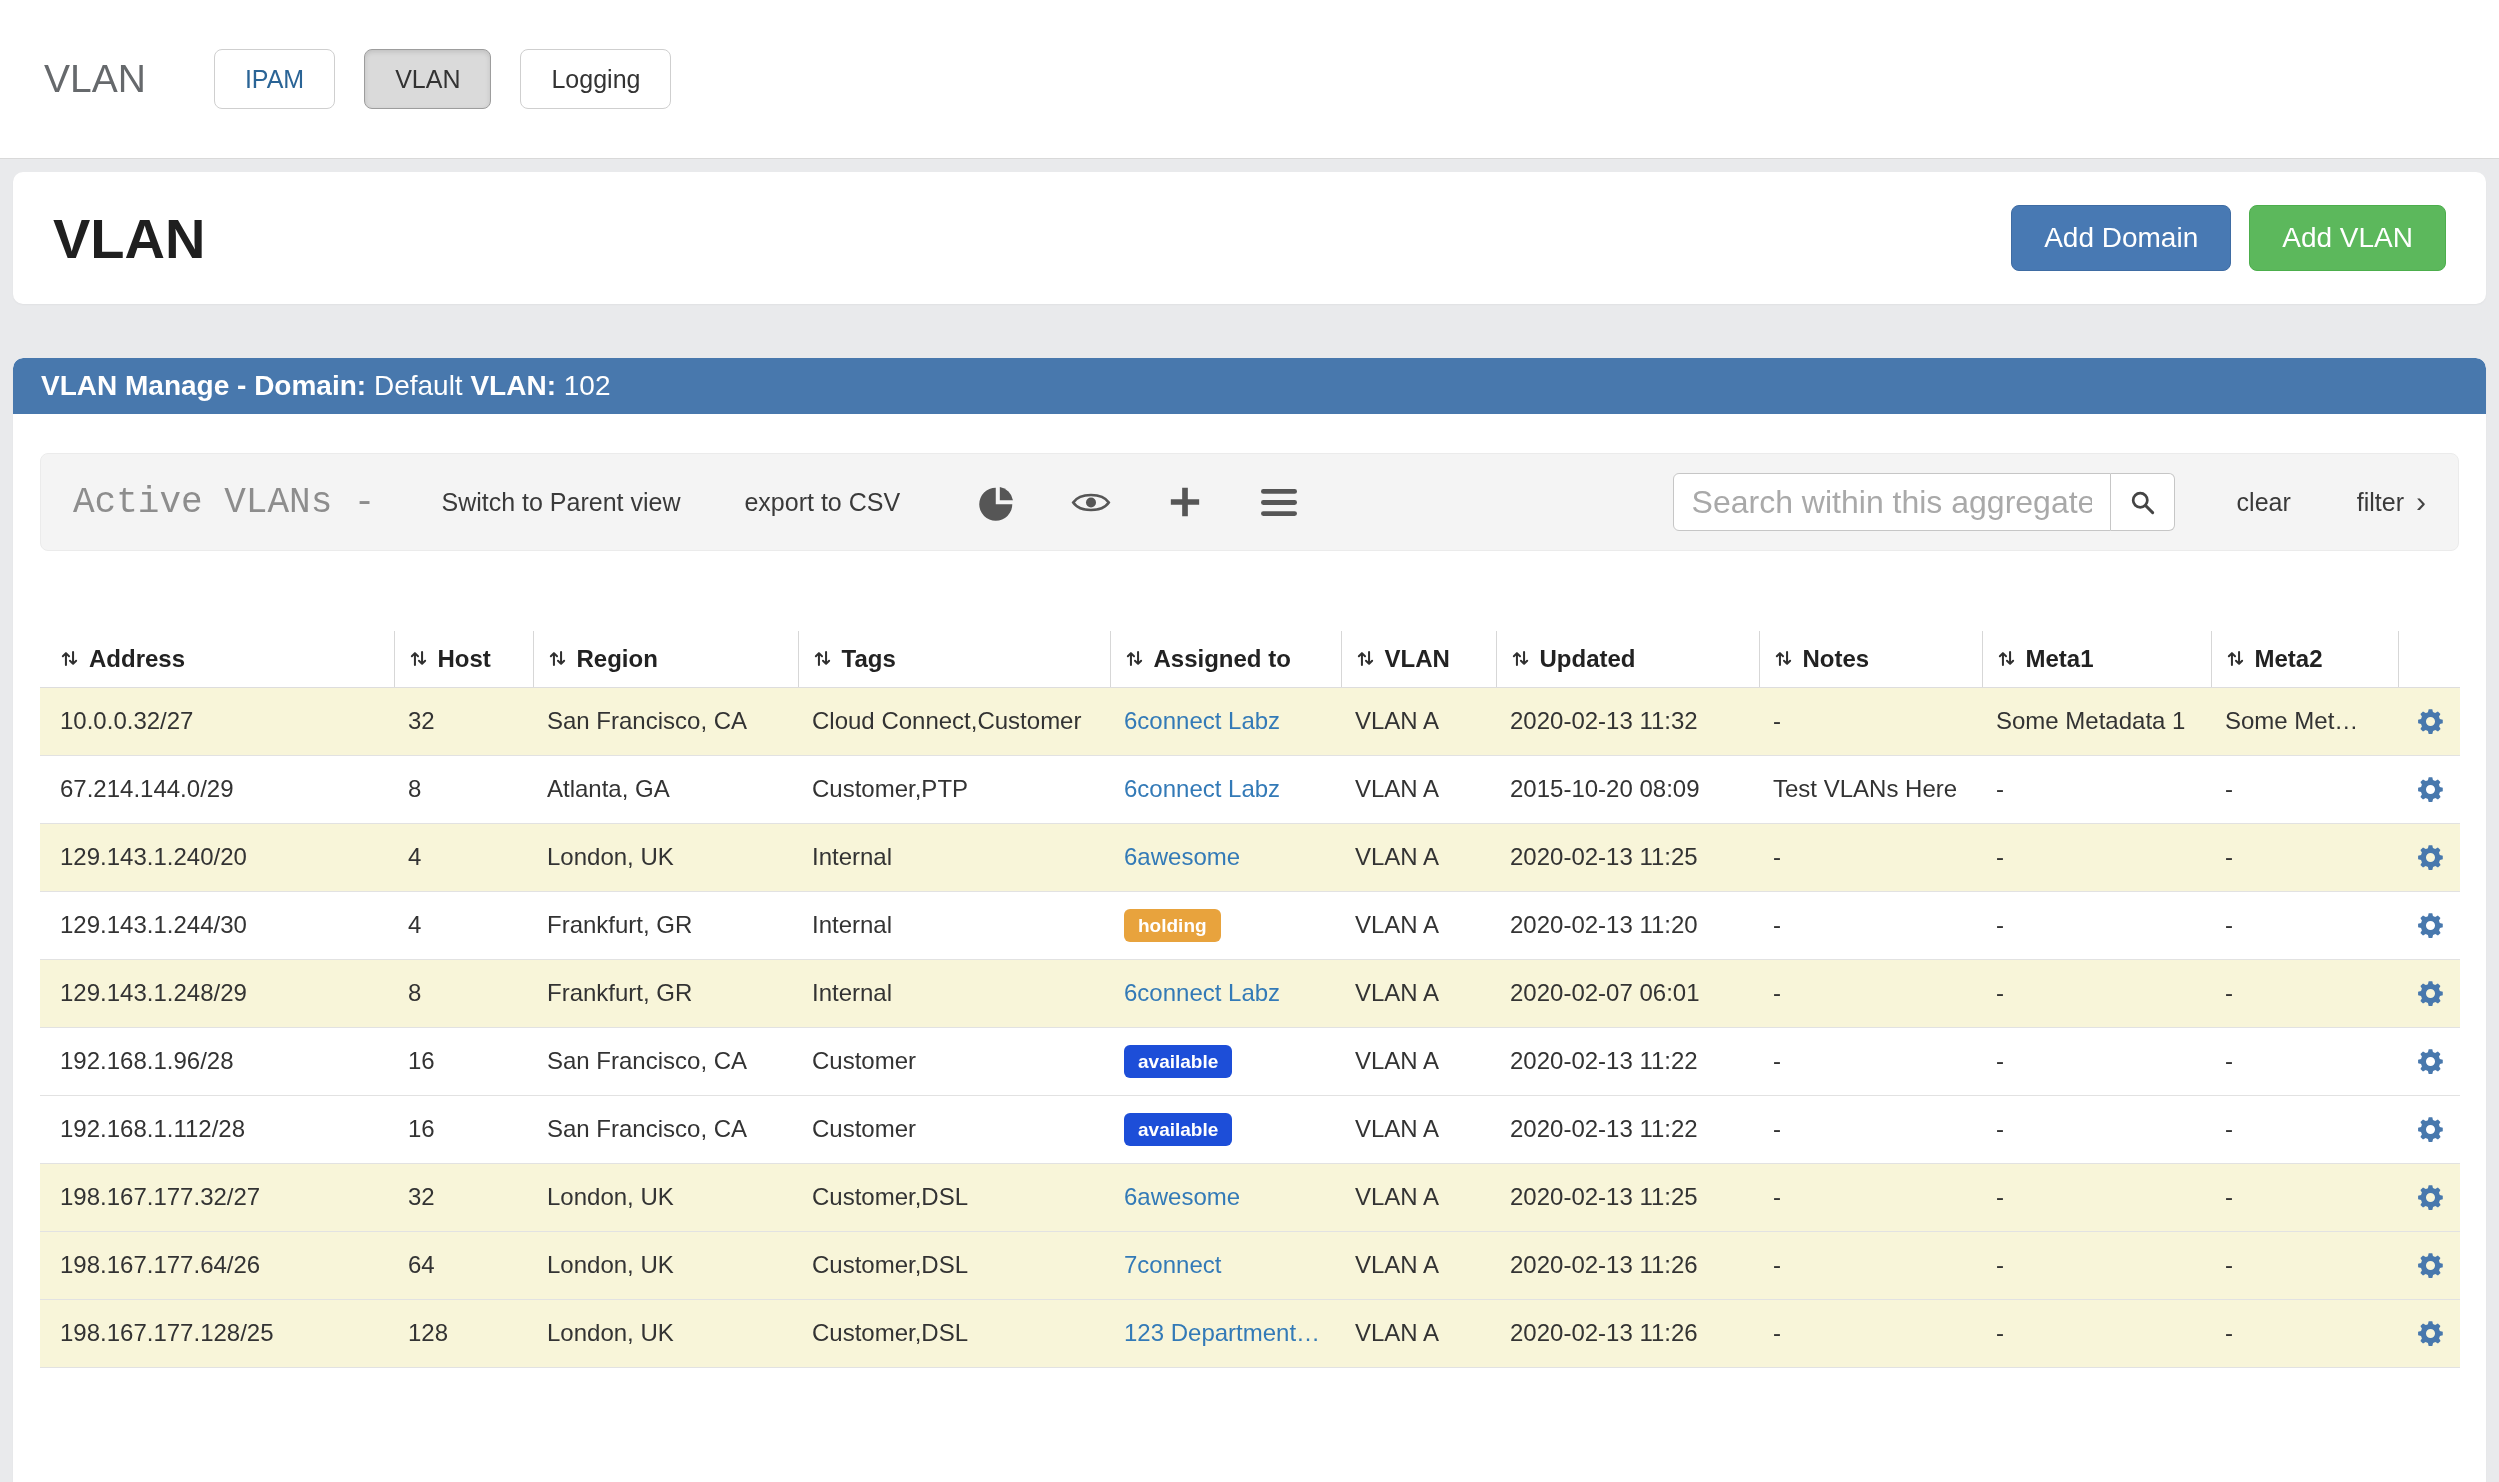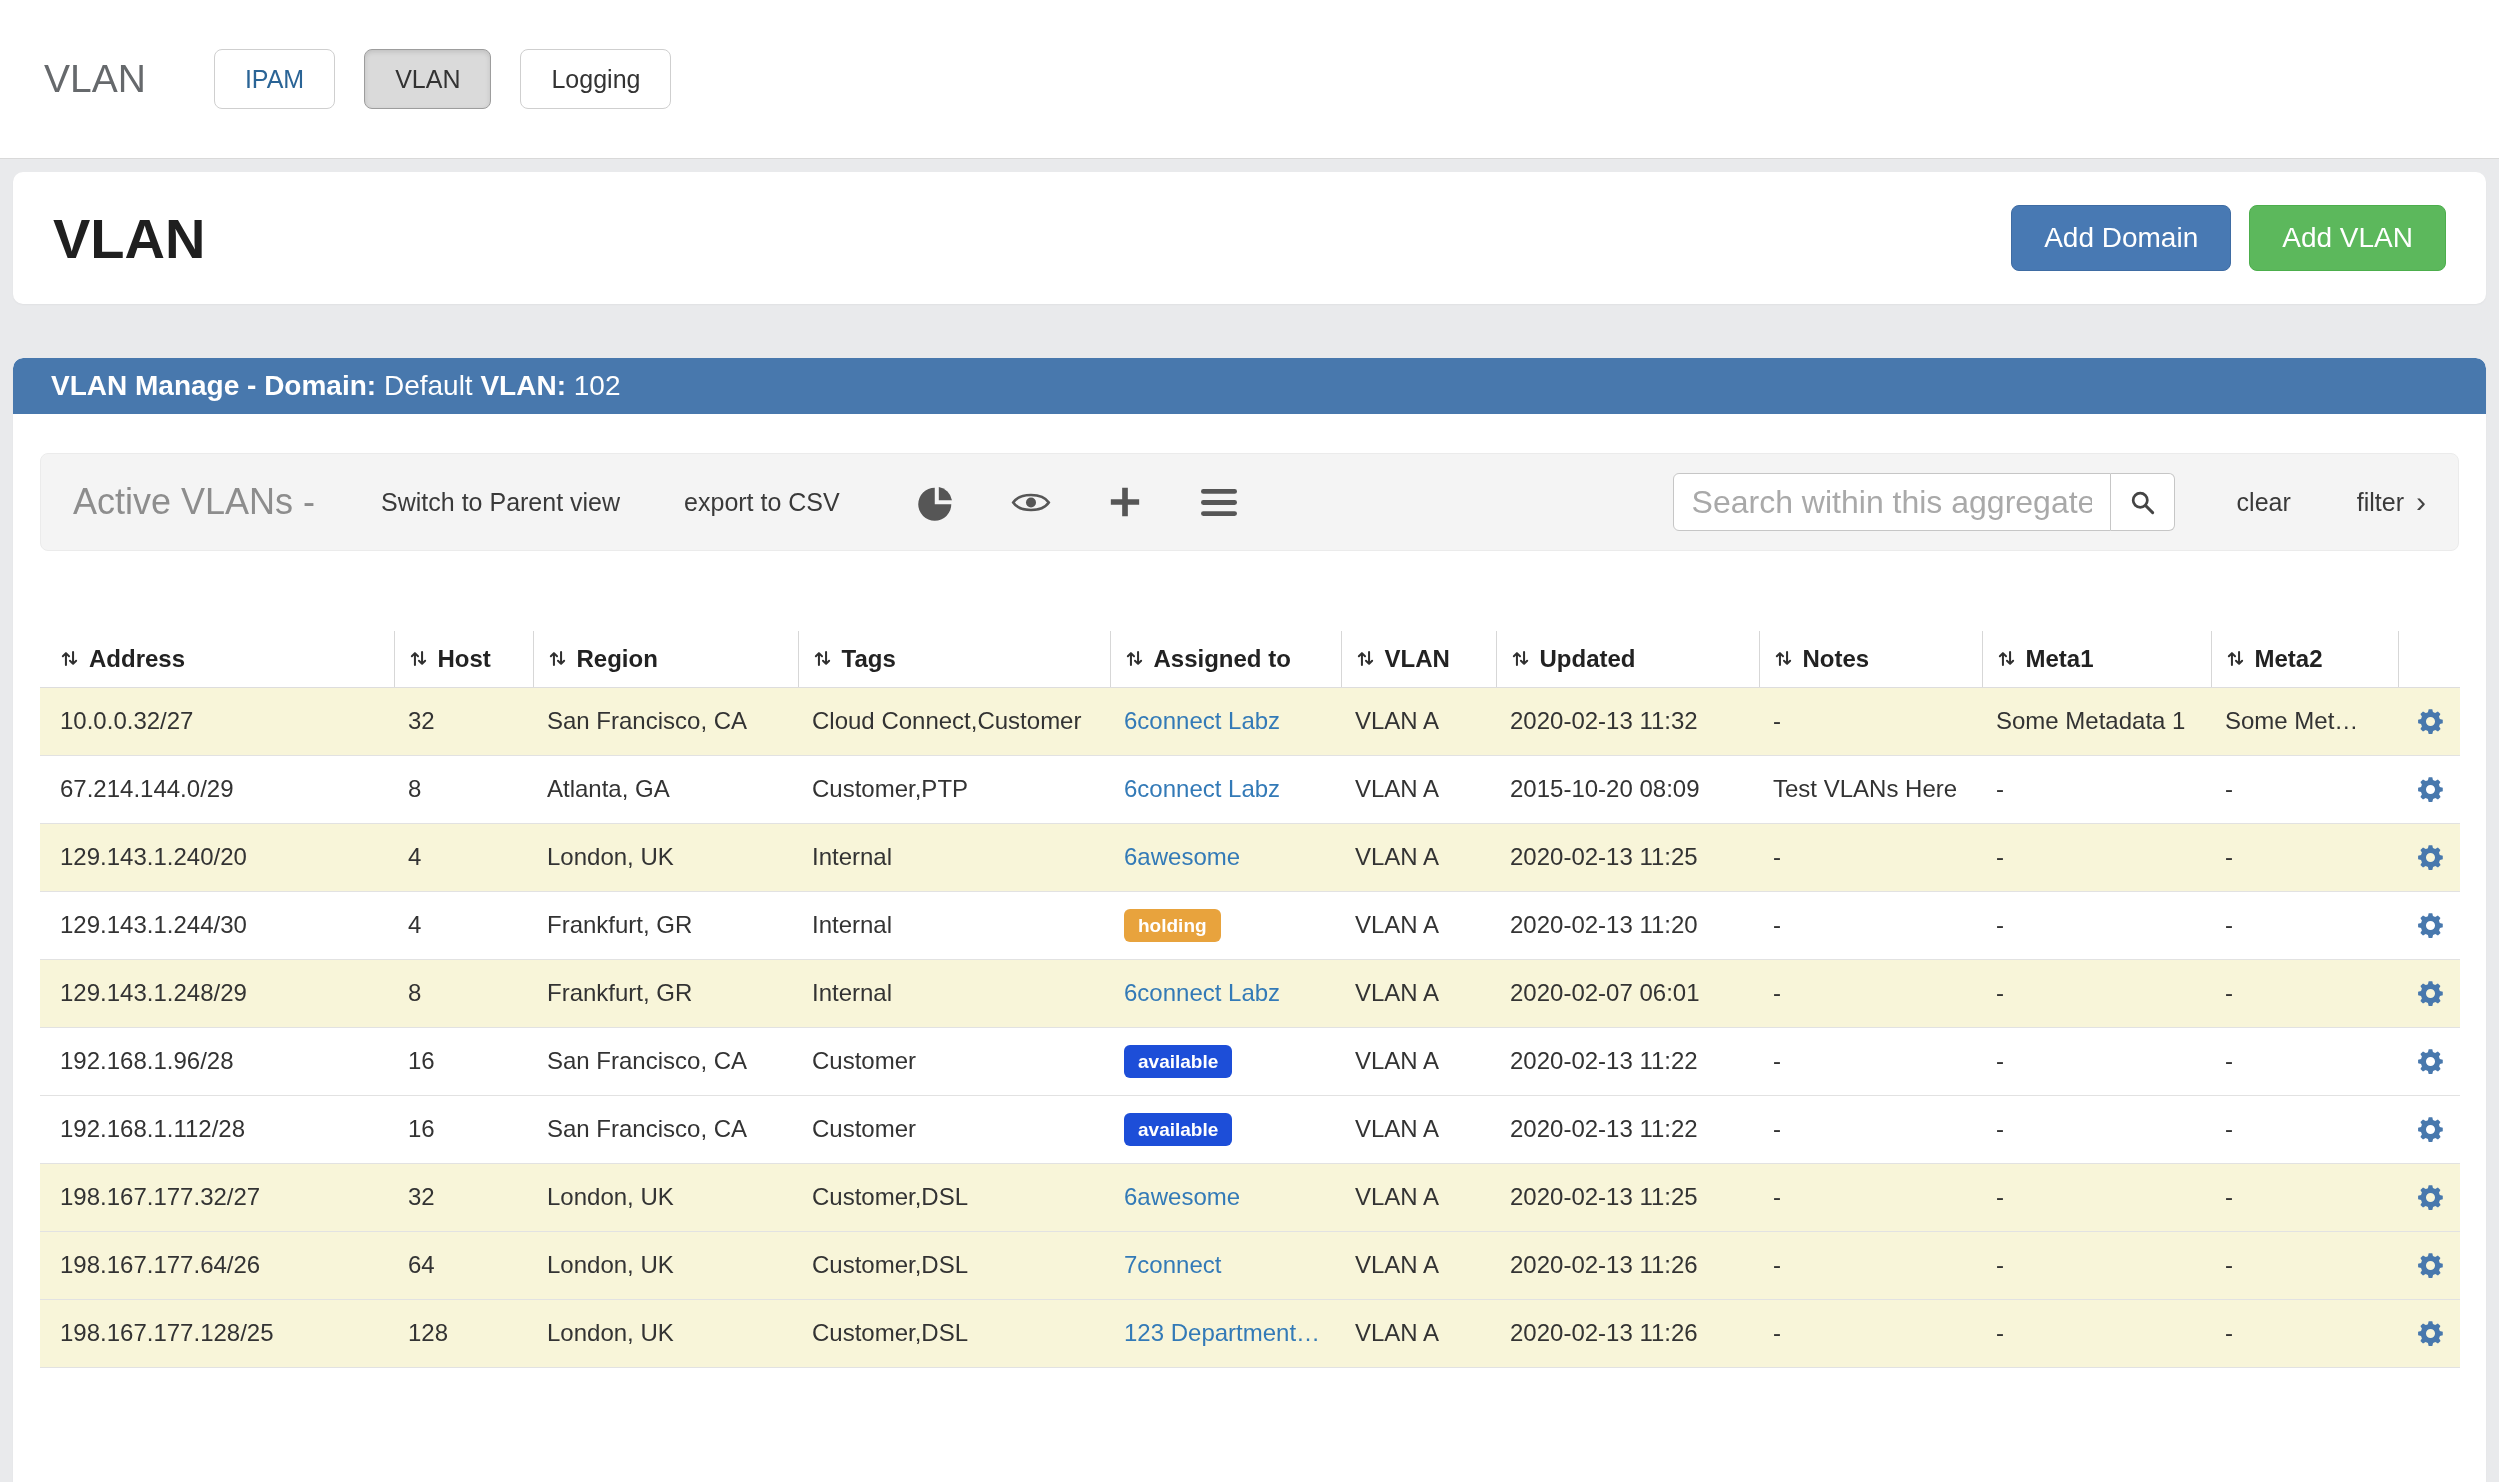--- a/index.html
+++ b/index.html
@@ -48,31 +48,31 @@
   .btn-green { background: #5cb85c; border-color: #4cae4c; }
 
   
   .panel {
     margin: 54px 13px 0; height: 1124px; background: #fff;
     border-radius: 10px 10px 0 0; overflow: hidden;
     box-shadow: 0 1px 2px rgba(0,0,0,0.04);
   }
   .panel-header {
     height: 56px; background: #4878ad; color: #fff;
-    display: flex; align-items: center; padding: 0 38px;
+    display: flex; align-items: center; padding: 0 28px;
     font-size: 28px; white-space: pre; border-radius: 10px 10px 0 0;
   }
   .panel-body { padding: 39px 27px 0; }
 
   
   .toolbar {
     height: 98px; background: #f4f4f4; border: 1px solid #ebebeb; border-radius: 8px;
     display: flex; align-items: center; padding: 0 32px;
   }
-  .active-label { font-size: 36px; color: #8d8d8d; margin-right: 66px; white-space: nowrap; }
+  .active-label { font-size: 36px; color: #8d8d8d; margin-right: 66px; white-space: nowrap; font-family: Liberation Mono, monospace; }
   .toolbar-link { font-size: 25px; color: #3a3a3a; text-decoration: none; cursor: pointer; white-space: nowrap; }
   .link-switch { margin-right: 64px; }
   .link-export { margin-right: 76px; }
   .tool-icon { display: flex; align-items: center; justify-content: center; width: 42px; margin-right: 52px; cursor: pointer; }
   .search-group { margin-left: auto; display: flex; }
   .search-group input {
     width: 438px; height: 58px; border: 1px solid #c6c6c6; border-radius: 6px 0 0 6px;
     padding: 0 18px; font-size: 32px; font-family: inherit; color: #333; background: #fff; outline: none;
   }
   .search-group input::placeholder { color: #a9a9a9; }

